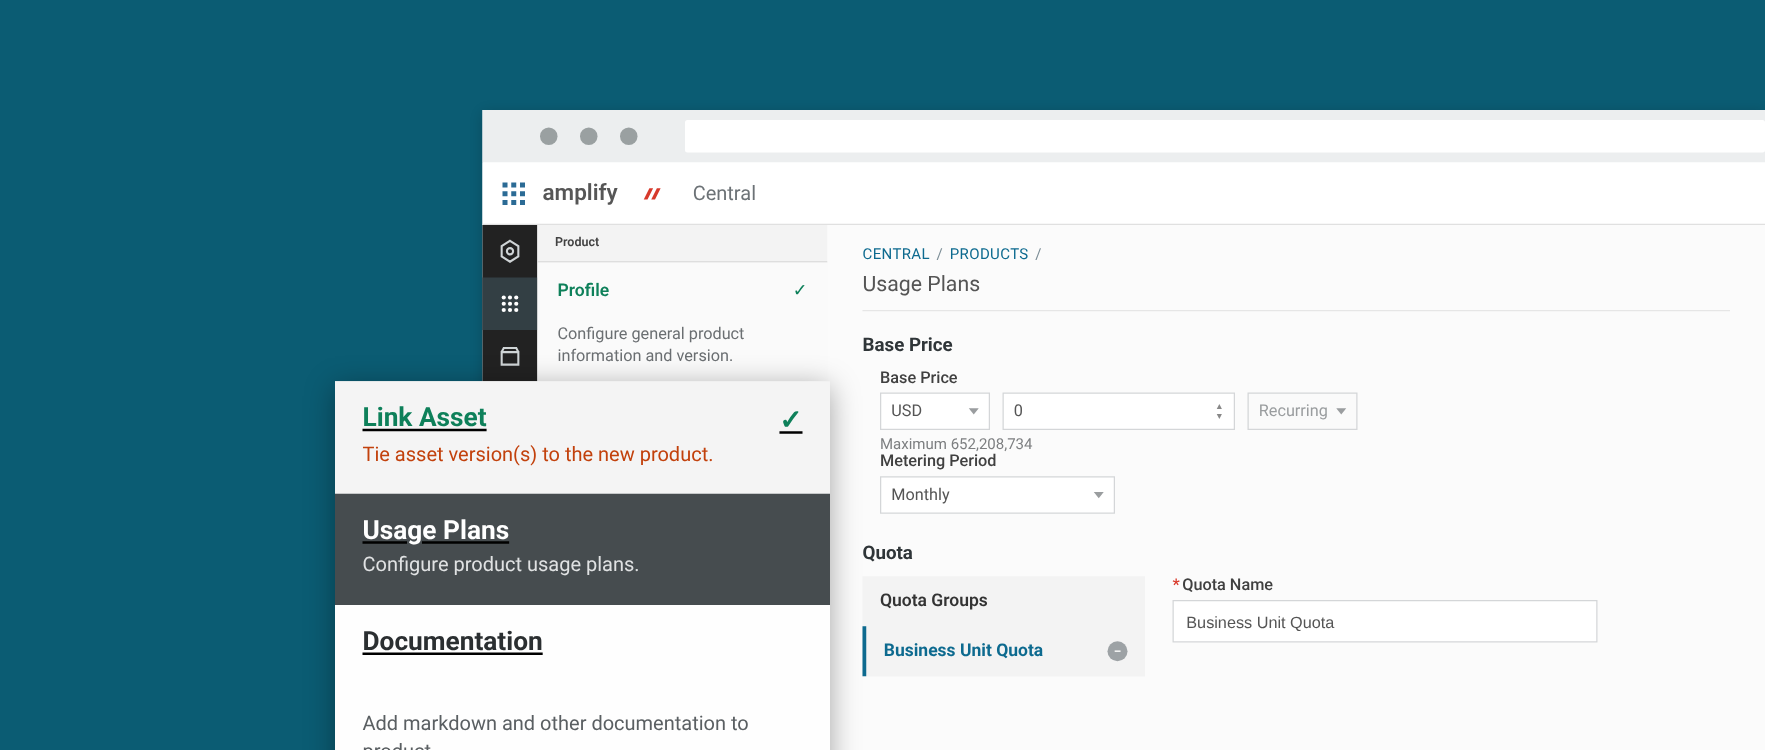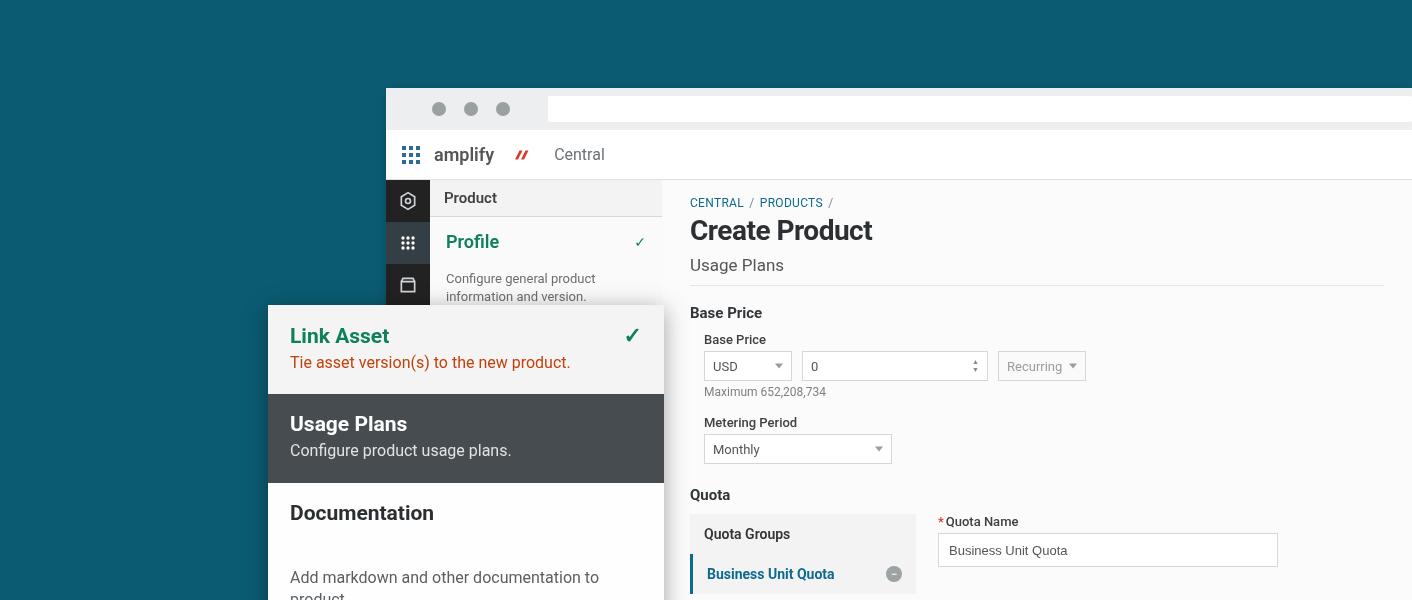--- a/index.html
+++ b/index.html
@@ -87,36 +87,36 @@
   .rail-item.active { background: #333f44; }
   .rail-icon { width: 20px; height: 20px; display: flex; align-items: center; justify-content: center; }
   .rail-icon svg { fill: #cfd4d6; }
   .rail-item.active .rail-icon svg { fill: #fff; }
   .wizard-panel {
     width: 232px;
     background: #f3f3f3;
   }
   .panel-header {
     padding: 9px 14px;
-    font-size: 15px;
+    font-size: 10px;
     font-weight: 600;
     color: #424242;
     background: #f3f3f3;
     border-bottom: 1px solid #d8d8d8;
   }
   .panel-step {
     padding: 14px 16px 16px;
     background: #fafafa;
     position: relative;
   }
   .step-title-row {
     display: flex; align-items: center; justify-content: space-between;
   }
   .step-title {
-    font-size: 18px; font-weight: 600; color: #0e805a;
+    font-size: 14px; font-weight: 600; color: #0e805a;
   }
   .step-check { color: #0e805a; font-size: 14px; }
   .step-desc {
     font-size: 13px; color: #6b6f72; line-height: 1.35; margin-top: 18px;
   }
   .content-area {
     flex: 1;
     background: #fbfbfb;
     padding: 16px 28px 0 28px;
   }
@@ -197,21 +197,21 @@
     background: #ececec;
     box-shadow: 0 4px 22px rgba(0,0,0,0.35);
   }
   .ov-step {
     padding: 18px 22px 20px;
   }
   .ov-link { background: #f4f4f4; }
   .ov-usage { background: #464c4f; }
   .ov-doc { background: #fefefe; }
   .ov-title-row {
-    display: flex; align-items: flex-end; justify-content: space-between;
+    display: flex; align-items: flex-start; justify-content: space-between; text-decoration: underline;
   }
   .ov-title {
     font-size: 21px; font-weight: 700;
   }
   .ov-link .ov-title { color: #0e805a; }
   .ov-usage .ov-title { color: #fff; }
   .ov-doc .ov-title { color: #2b2f31; }
   .ov-check { color: #0e805a; font-size: 22px; font-weight: 700; }
   .ov-desc { font-size: 16px; line-height: 1.4; margin-top: 4px; }
   .ov-link .ov-desc { color: #c2410c; }
@@ -298,21 +298,20 @@
       </div>
     </div>
 
     <div class="content-area">
       <div class="breadcrumb">
         <span>CENTRAL</span>
         <span class="sep">/</span>
         <span>PRODUCTS</span>
         <span class="sep">/</span>
       </div>
-      <div class="page-title">Create Product</div>
       <div class="section-sub">Usage Plans</div>
 
       <div class="section-head">Base Price</div>
       <div class="form-group">
         <span class="field-label">Base Price</span>
         <div class="price-row">
           <div class="sel">
             <span>USD</span>
             <span class="caret"></span>
           </div>
@@ -323,21 +322,21 @@
               <span>▼</span>
             </span>
           </div>
           <div class="ro-box">
             <span>Recurring</span>
             <span class="caret"></span>
           </div>
         </div>
         <div class="helper">Maximum 652,208,734</div>
 
-        <div style="margin-top:16px;">
+        <div style="">
           <span class="field-label">Metering Period</span>
           <div class="sel metering-sel">
             <span>Monthly</span>
             <span class="caret"></span>
           </div>
         </div>
       </div>
 
       <div class="section-head" style="margin-top:22px;">Quota</div>
       <div class="usage-layout">

